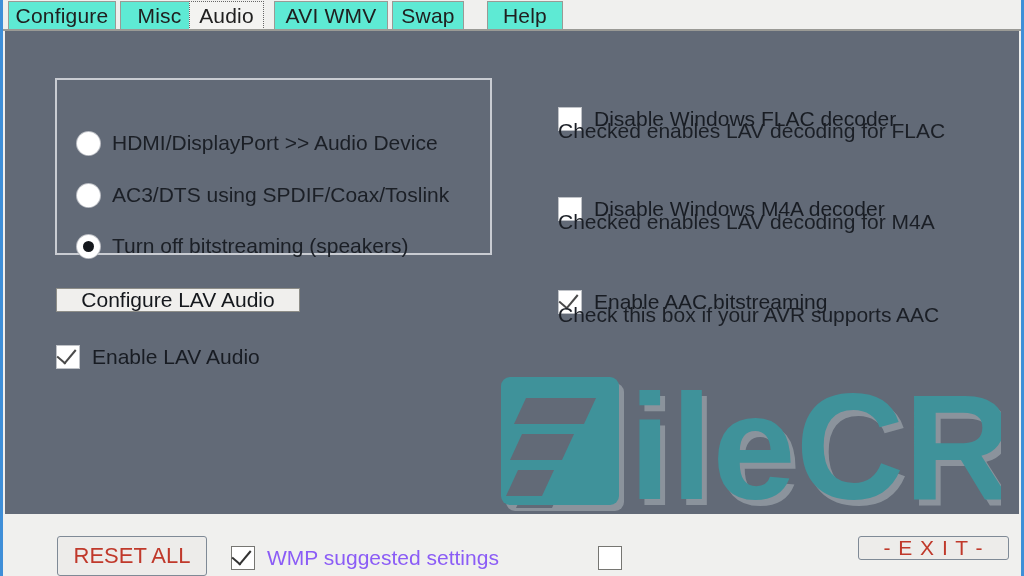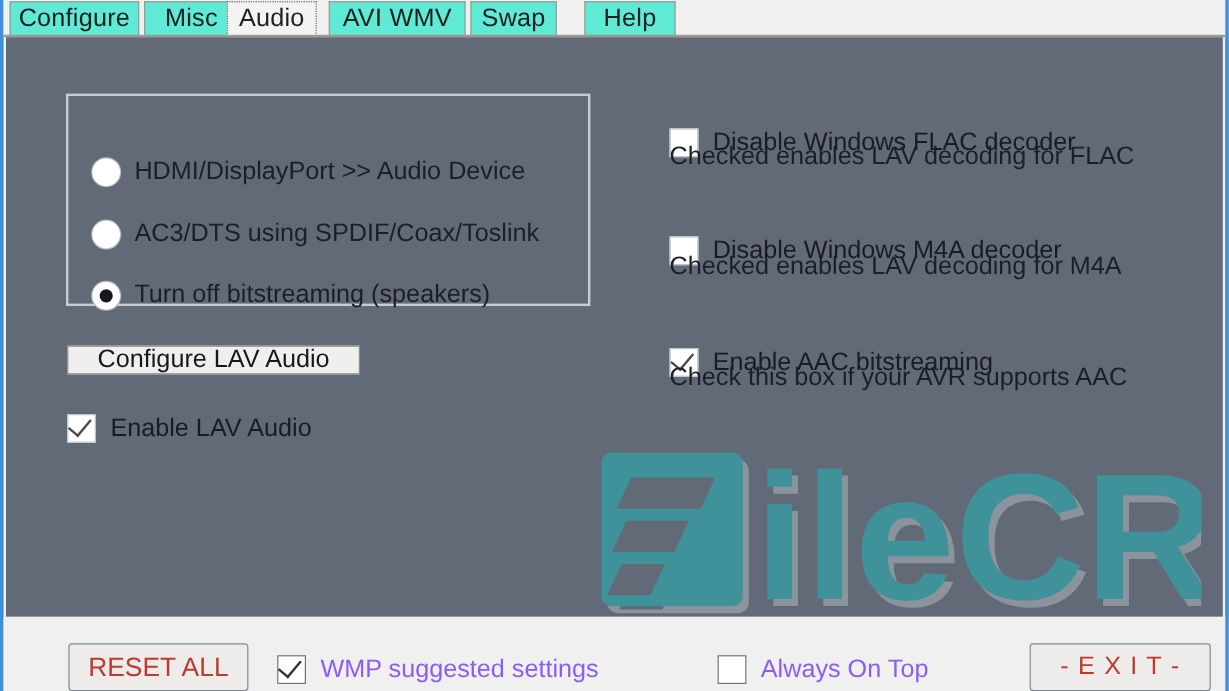--- a/index.html
+++ b/index.html
@@ -222,21 +222,21 @@
     font-size: 22px;
     color: #c0392b;
     cursor: default;
     margin-left: 37px;
   }
   #exit-button {
     position: absolute;
     left: 855px;
     top: 22px;
     width: 151px;
-    height: 40px;
+    height: 24px;
     background: #edecea;
     border: 1px solid #7f8a96;
     border-radius: 3px;
     box-sizing: border-box;
     display: flex;
     align-items: center;
     justify-content: center;
     font-size: 21px;
     color: #c0392b;
     letter-spacing: 1px;
@@ -353,21 +353,20 @@
 
     <div class="cb-row light" style="left:228px; top:32px">
       <span class="cbox checked">
           <span class="tick"></span>
         </span>
       <span class="cb-label">WMP suggested settings</span>
     </div>
 
     <div class="cb-row light" style="left:595px; top:32px">
       <span class="cbox"></span>
-      <span class="cb-label">Always On Top</span>
     </div>
 
     <div id="exit-button">
       <span>- E X I T -</span>
     </div>
   </div>
 
 </div>
 
 </body></html>

